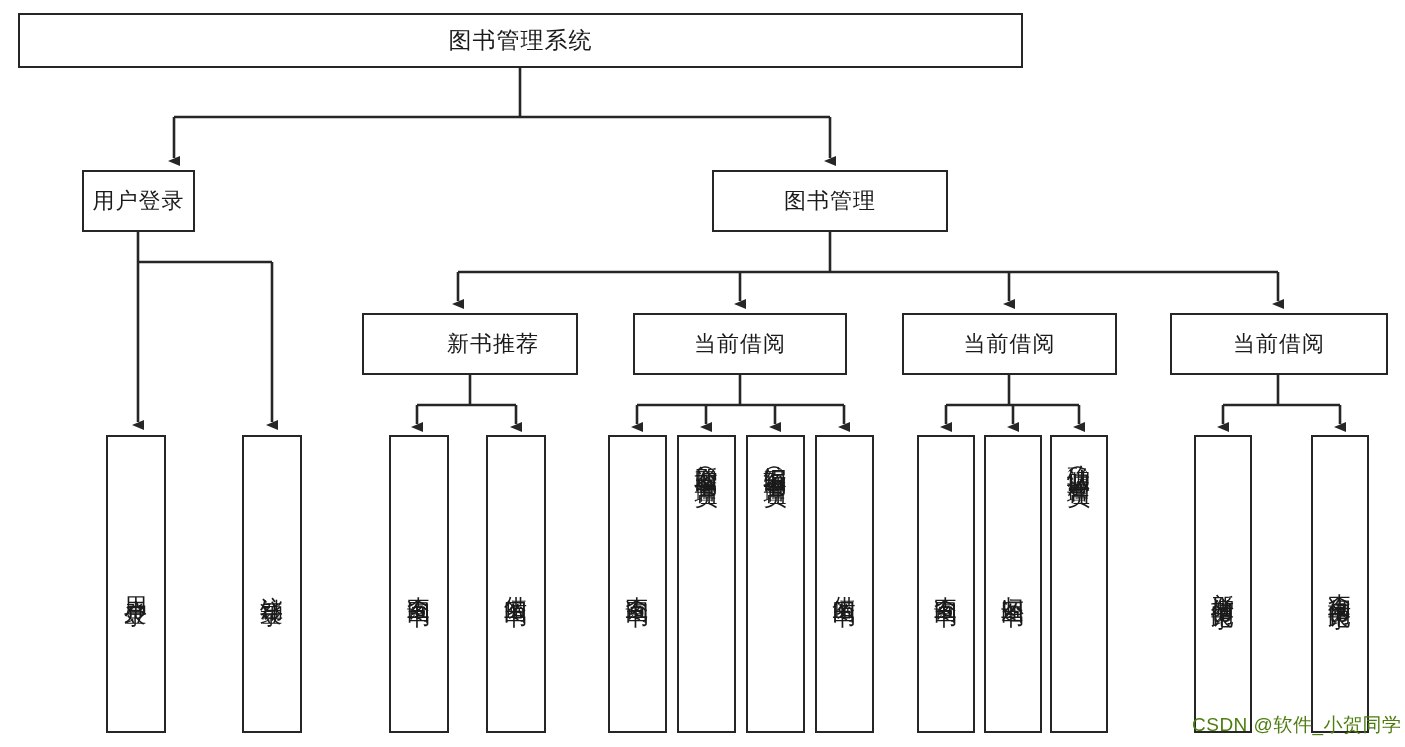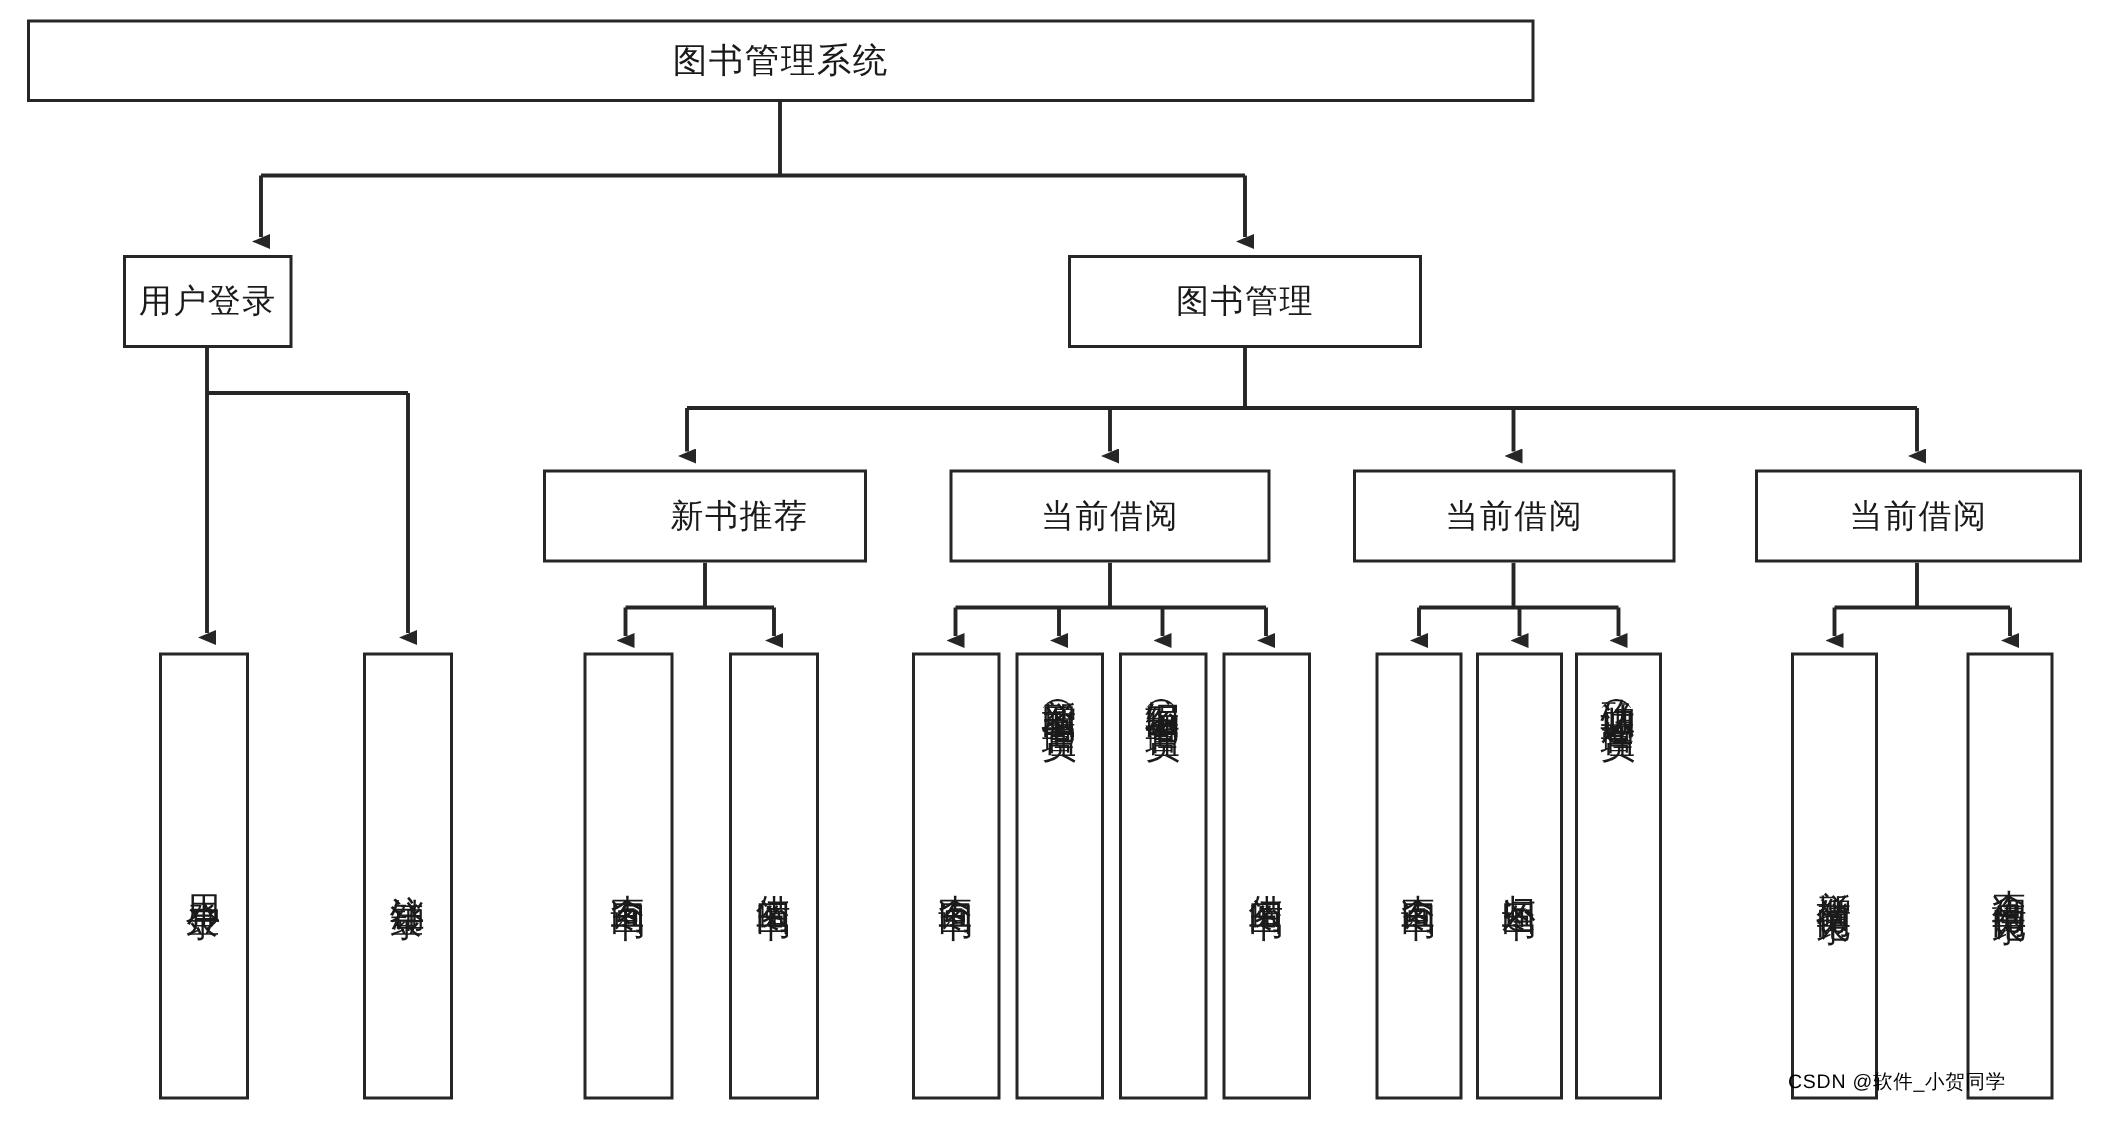--- a/index.html
+++ b/index.html
@@ -7,21 +7,21 @@
   #canvas{position:relative;width:1405px;height:747px;background:#ffffff;overflow:hidden;}
   svg#wires{position:absolute;left:0;top:0;width:1405px;height:747px;pointer-events:none;}
   .node{position:absolute;box-sizing:border-box;background:#ffffff;border:2px solid #262626;
         display:flex;align-items:center;justify-content:center;text-align:center;color:#1a1a1a;}
   .node.horiz{font-size:22px;line-height:1.2;letter-spacing:1px;}
   .node.root{font-size:23px;}
   .node.vert{padding:10px 0;}
   .vert .vtext{writing-mode:vertical-rl;text-orientation:upright;font-size:23px;
         line-height:1.22;letter-spacing:3px;white-space:nowrap;color:#1a1a1a;}
   .node.vert.topalign{align-items:flex-start;}
-  .watermark{position:absolute;font-size:13px;color:#000000;white-space:nowrap;letter-spacing:0.5px;}
+  .watermark{position:absolute;font-size:19px;color:#4d7c0f;white-space:nowrap;letter-spacing:0.5px;}
 </style>
 </head>
 <body>
 
 <div id="canvas">
 
   <svg id="wires" viewBox="0 0 1405 747">
     <defs>
       <marker id="arrow" markerWidth="10" markerHeight="12" refX="2" refY="6" orient="auto" markerUnits="userSpaceOnUse">
         <path d="M0,0 L10,0 L5,12 Z" fill="#262626"></path>

